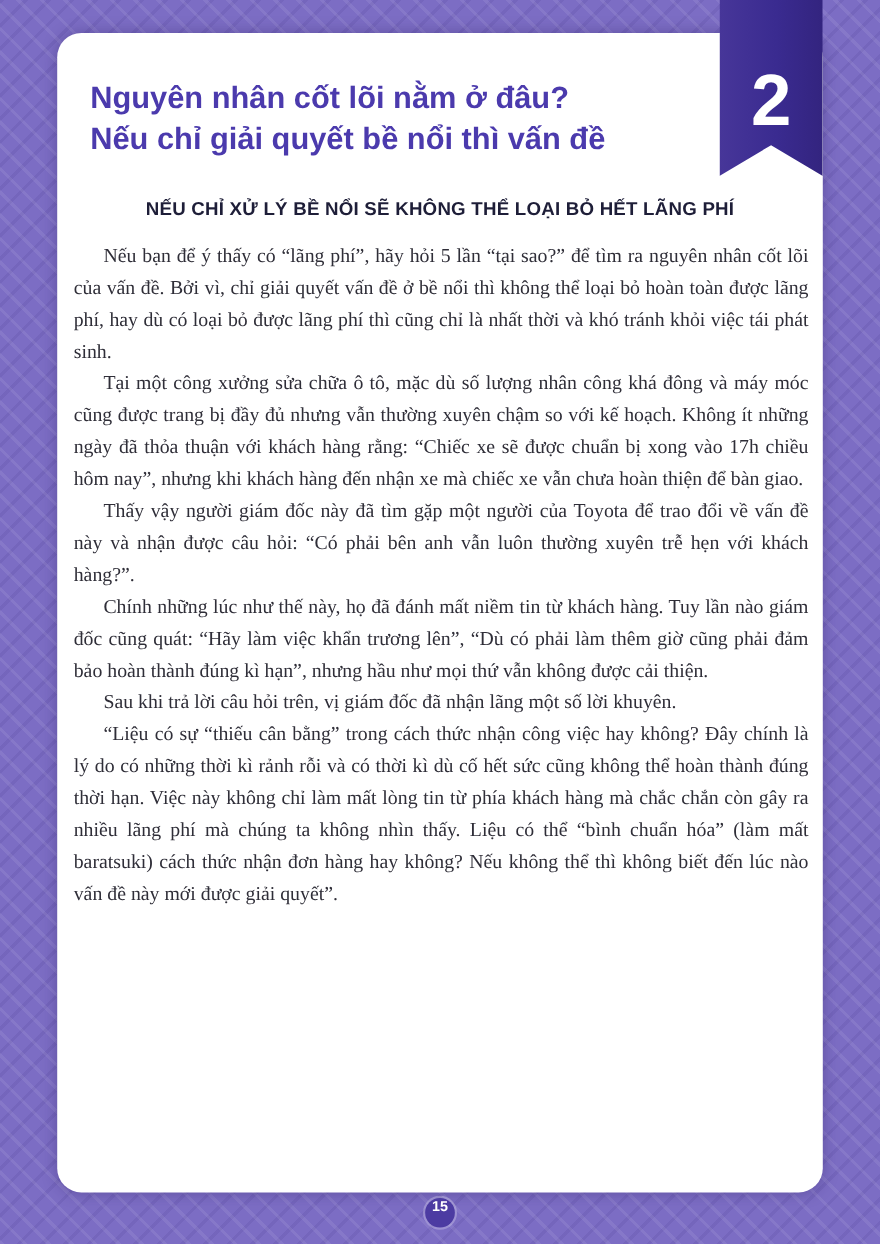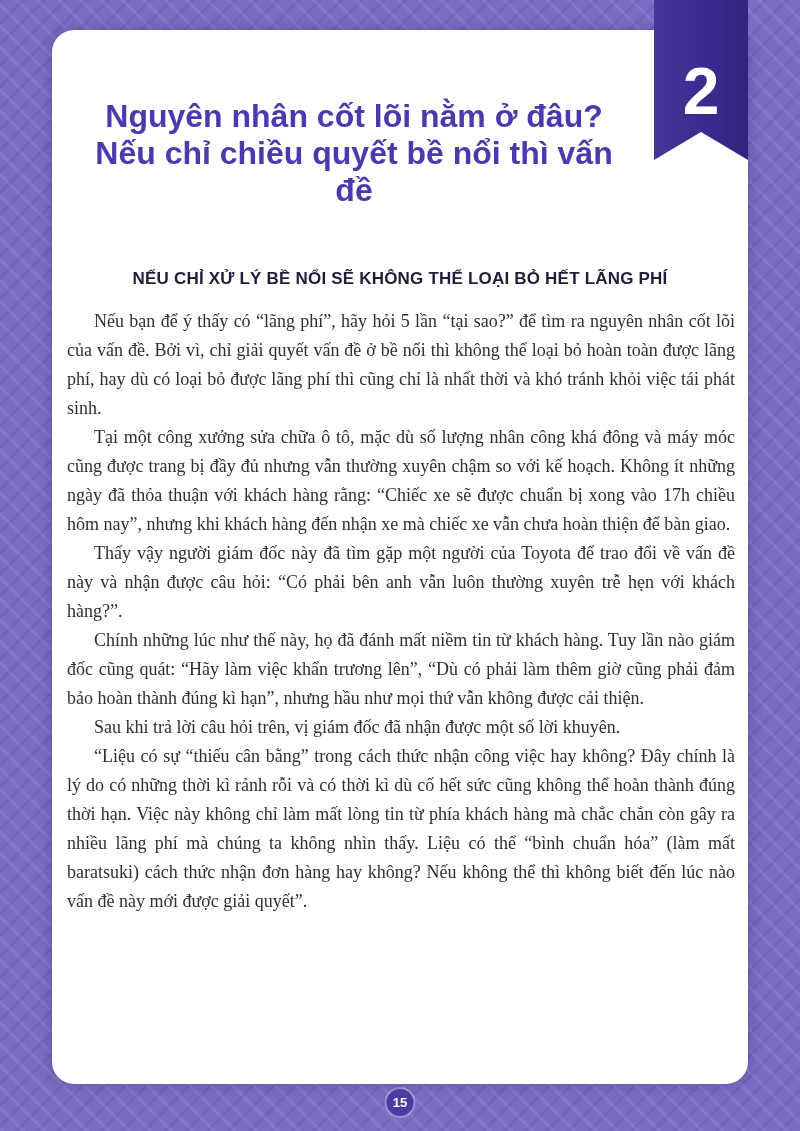--- a/index.html
+++ b/index.html
@@ -44,30 +44,30 @@
   .chapter-badge span {
     color: #ffffff;
     font-family: "Liberation Sans", "DejaVu Sans", sans-serif;
     font-weight: 700;
     font-size: 66px;
     line-height: 1;
     margin-top: 58px;
   }
   .title {
     margin: 0;
-    padding: 68px 122px 0 30px;
-    text-align: center;
+    padding: 40px 122px 0 30px;
+    text-align: left;
     font-family: "Liberation Sans", "DejaVu Sans", sans-serif;
     font-weight: 700;
-    font-size: 32px;
+    font-size: 28px;
     line-height: 37px;
     color: #4b3aad;
   }
   .section-heading {
-    margin: 60px 20px 18px;
+    margin: 36px 20px 18px;
     text-align: center;
     font-family: "Liberation Sans", "DejaVu Sans", sans-serif;
     font-weight: 700;
     font-size: 17px;
     letter-spacing: 0.2px;
     color: #1e1e38;
   }
   .body-text {
     padding: 0 13px 0 15px;
     color: #2f2e38;
@@ -83,51 +83,51 @@
     position: absolute;
     left: 50%;
     transform: translateX(-50%);
     top: 1089px;
     width: 27px;
     height: 27px;
     border-radius: 50%;
     background: #4c3ba2;
     box-shadow: 0 0 0 2px rgba(255,255,255,0.25);
     display: flex;
-    align-items: center;
+    align-items: flex-start;
     justify-content: center;
     z-index: 3;
   }
   .page-number-badge span {
     color: #ffffff;
     font-family: "Liberation Sans", "DejaVu Sans", sans-serif;
     font-weight: 700;
     font-size: 13px;
   }
 </style>
 </head>
 <body>
 
 <div class="page">
 
   <div class="content">
 
     <h1 class="title">
       <span>Nguyên nhân cốt lõi nằm ở đâu?</span><br>
-      <span>Nếu chỉ chiều quyết bề nổi thì vấn đề</span><br>
+      <span>Nếu chỉ giải quyết bề nổi thì vấn đề</span><br>
     </h1>
 
     <h2 class="section-heading">NẾU CHỈ XỬ LÝ BỀ NỔI SẼ KHÔNG THỂ LOẠI BỎ HẾT LÃNG PHÍ</h2>
 
     <div class="body-text">
       <p>Nếu bạn để ý thấy có “lãng phí”, hãy hỏi 5 lần “tại sao?” để tìm ra nguyên nhân cốt lõi của vấn đề. Bởi vì, chỉ giải quyết vấn đề ở bề nổi thì không thể loại bỏ hoàn toàn được lãng phí, hay dù có loại bỏ được lãng phí thì cũng chỉ là nhất thời và khó tránh khỏi việc tái phát sinh.</p>
       <p>Tại một công xưởng sửa chữa ô tô, mặc dù số lượng nhân công khá đông và máy móc cũng được trang bị đầy đủ nhưng vẫn thường xuyên chậm so với kế hoạch. Không ít những ngày đã thỏa thuận với khách hàng rằng: “Chiếc xe sẽ được chuẩn bị xong vào 17h chiều hôm nay”, nhưng khi khách hàng đến nhận xe mà chiếc xe vẫn chưa hoàn thiện để bàn giao.</p>
       <p>Thấy vậy người giám đốc này đã tìm gặp một người của Toyota để trao đổi về vấn đề này và nhận được câu hỏi: “Có phải bên anh vẫn luôn thường xuyên trễ hẹn với khách hàng?”.</p>
       <p>Chính những lúc như thế này, họ đã đánh mất niềm tin từ khách hàng. Tuy lần nào giám đốc cũng quát: “Hãy làm việc khẩn trương lên”, “Dù có phải làm thêm giờ cũng phải đảm bảo hoàn thành đúng kì hạn”, nhưng hầu như mọi thứ vẫn không được cải thiện.</p>
-      <p>Sau khi trả lời câu hỏi trên, vị giám đốc đã nhận được một số lời khuyên.</p>
+      <p>Sau khi trả lời câu hỏi trên, vị giám đốc đã nhận lãng một số lời khuyên.</p>
       <p>“Liệu có sự “thiếu cân bằng” trong cách thức nhận công việc hay không? Đây chính là lý do có những thời kì rảnh rỗi và có thời kì dù cố hết sức cũng không thể hoàn thành đúng thời hạn. Việc này không chỉ làm mất lòng tin từ phía khách hàng mà chắc chắn còn gây ra nhiều lãng phí mà chúng ta không nhìn thấy. Liệu có thể “bình chuẩn hóa” (làm mất baratsuki) cách thức nhận đơn hàng hay không? Nếu không thể thì không biết đến lúc nào vấn đề này mới được giải quyết”.</p>
     </div>
 
   </div>
 
   <div class="chapter-badge">
     <span>2</span>
   </div>
 
   <div class="page-number-badge">

